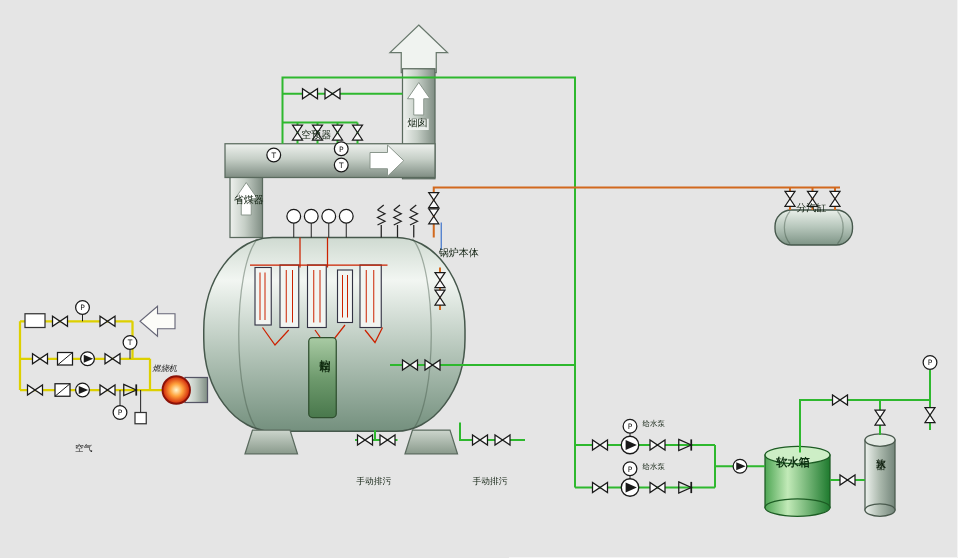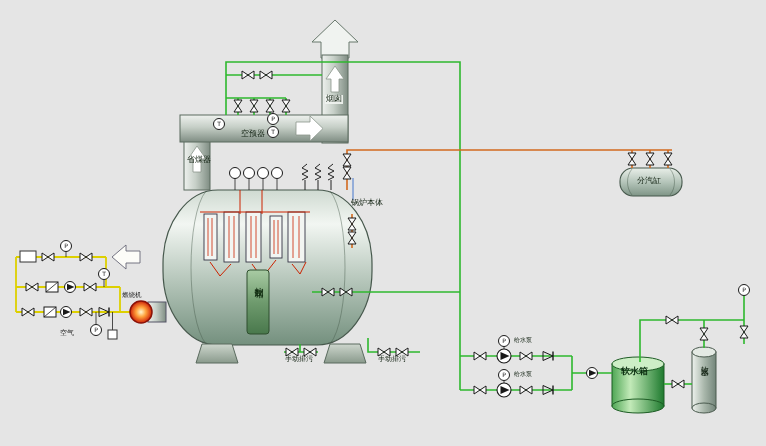--- a/index.html
+++ b/index.html
@@ -2,21 +2,21 @@
 <html><head>
 <meta charset="utf-8">
 <style>
   html,body{margin:0;padding:0;background:#fff;}
   .stage{position:relative;width:766px;height:446px;background:#e5e5e5;overflow:hidden;
          font-family:"DejaVu Sans","Liberation Sans",sans-serif;}
   .stage svg{position:absolute;left:0;top:0;}
   .lbl{position:absolute;color:#102010;white-space:nowrap;line-height:1.1;
        font-family:"DejaVu Sans","Liberation Sans",sans-serif;}
   .vert{writing-mode:vertical-lr;text-orientation:upright;letter-spacing:1px;}
-  .f6{font-size:6px;} .f65{font-size:6.5px;} .f7{font-size:7px;} .f8{font-size:8px;} .f9{font-size:9px;}
+  .f6{font-size:6px;} .f65{font-size:6.5px;font-style:italic;} .f7{font-size:7px;margin-top:26px;} .f8{font-size:8px;} .f9{font-size:9px;}
   .boxed{background:rgba(240,243,240,.92);padding:0 1px;}
   .ins{font-size:6px;fill:#111;text-anchor:middle;font-family:"DejaVu Sans",sans-serif;}
 </style>
 </head>
 <body>
 
 <div class="stage">
 <svg width="766" height="446" viewBox="0 0 766 446">
   <defs>
     <linearGradient id="gDuctV" x1="0" y1="0" x2="0" y2="1">
@@ -255,23 +255,23 @@
   <polygon points="140,251 126,251 126,245 112,257 126,269 126,263 140,263" fill="#fcfcf8" stroke="#667" stroke-width=".9"></polygon>
 
   <g>
     <rect x="148" y="302" width="18" height="20" fill="url(#gDuctH)" stroke="#556"></rect>
     <circle cx="141" cy="312" r="11" fill="url(#gFlame)" stroke="#8a1208" stroke-width="1.5"></circle>
   </g>
 </svg>
 
 <div class="lbl f8 boxed" style="left:325px;top:95px;">烟囱</div>
 <div class="lbl f8" style="left:187px;top:120px;margin-top:36px;">省煤器</div>
-<div class="lbl f8" style="left:241px;top:130px;">空预器</div>
+<div class="lbl f8" style="left:241px;top:104px;">空预器</div>
 <div class="lbl f8" style="left:317px;top:199px;margin-left:34px;">锅炉本体</div>
-<div class="lbl f8" style="left:637px;top:177px;">分汽缸</div>
+<div class="lbl f8" style="left:637px;top:163px;">分汽缸</div>
 <div class="lbl f9 vert" style="left:253px;top:280px;color:#0a240a;">控制箱</div>
 <div class="lbl f7" style="left:285px;top:356px;">手动排污</div>
 <div class="lbl f7" style="left:378px;top:356px;">手动排污</div>
 <div class="lbl f9" style="left:621px;top:367px;color:#0b2e10;font-weight:bold;">软水箱</div>
 <div class="lbl f8 vert" style="left:699px;top:360px;">软水器</div>
 <div class="lbl f65" style="left:122px;top:292px;color:#222;">燃烧机</div>
 <div class="lbl f7" style="left:60px;top:330px;color:#222;">空气</div>
 <div class="lbl f6" style="left:514px;top:337px;">给水泵</div>
 <div class="lbl f6" style="left:514px;top:371px;">给水泵</div>
 </div>

